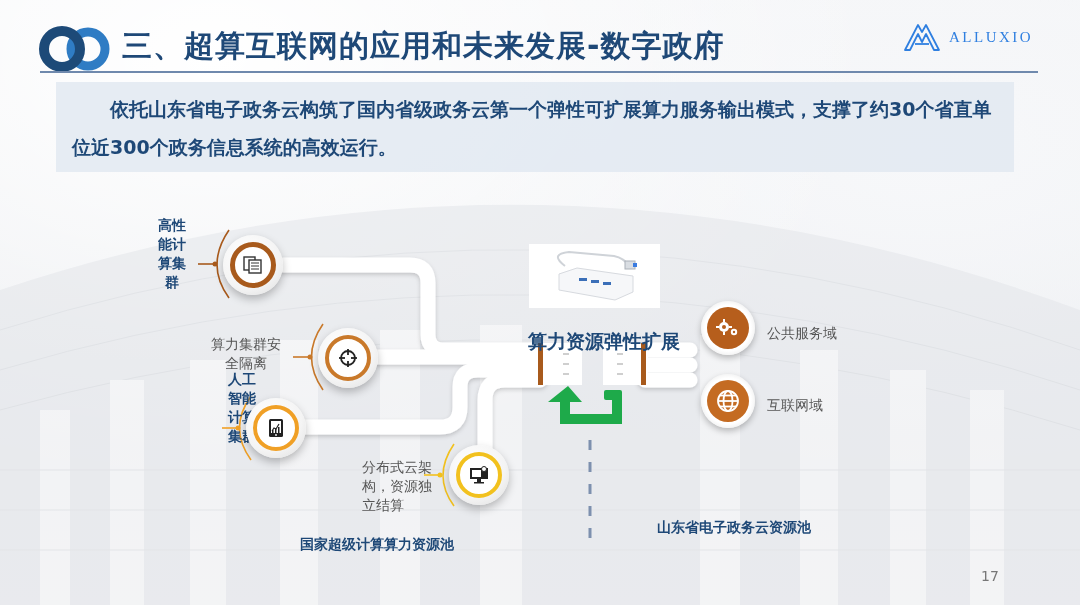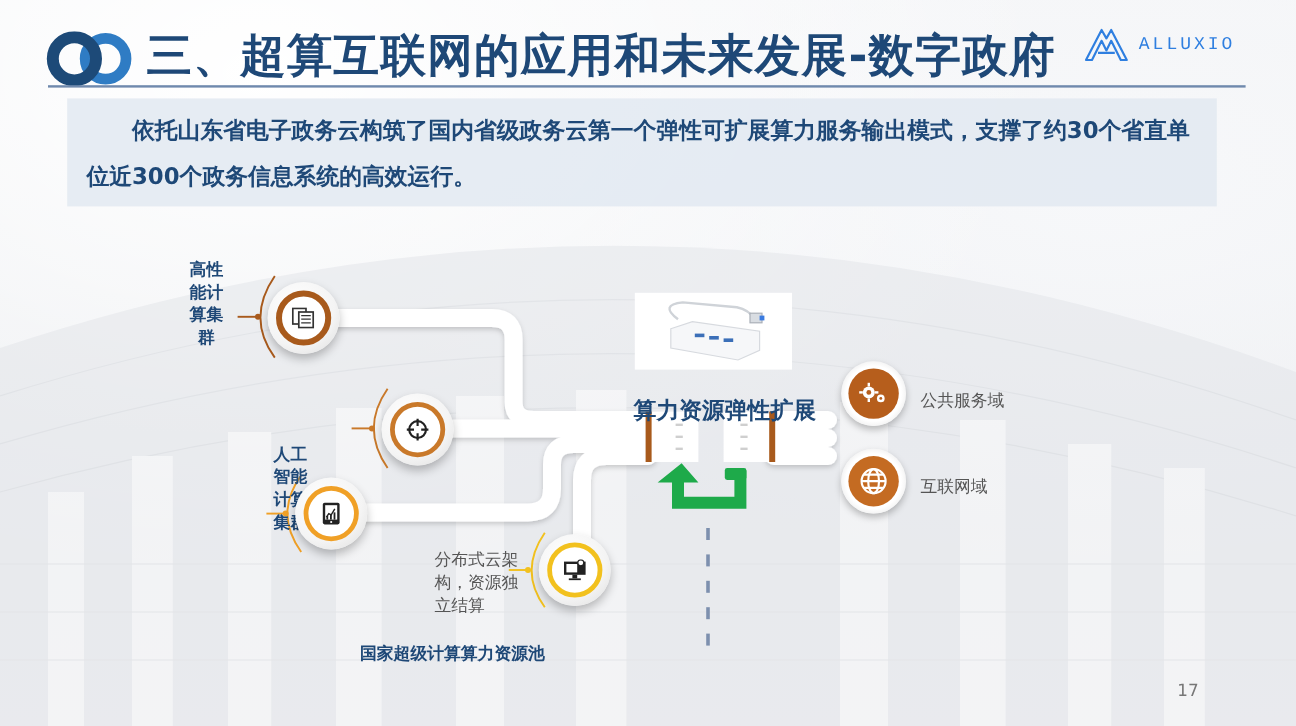--- a/index.html
+++ b/index.html
@@ -15,27 +15,27 @@
       radial-gradient(ellipse at 85% 25%, #f7f8fa 0%, rgba(247,248,250,0) 50%),
       linear-gradient(180deg, #f4f5f7 0%, #eceef1 60%, #f0f1f3 100%);
   }
   
   .bg-building { position: absolute; left: 0; top: 170px; width: 1080px; height: 435px; opacity: .55; }
 
   .header { position: absolute; left: 0; top: 0; width: 1080px; height: 78px; }
   .logo-rings { position: absolute; left: 38px; top: 26px; width: 74px; height: 46px; }
   .title {
     position: absolute; left: 122px; top: 26px;
-    font-size: 38px; font-weight: bold; color: #1e4877; letter-spacing: 1px;
+    font-size: 30px; font-weight: bold; color: #1e4877; letter-spacing: 1px;
     line-height: 40px; white-space: nowrap;
   }
   .header-rule { position: absolute; left: 40px; top: 71px; width: 998px; height: 2px; background: #6f89ad; }
   .brand { position: absolute; left: 903px; top: 20px; height: 34px; display: flex; align-items: center; }
   .brand-mark { width: 38px; height: 30px; }
-  .brand-name { margin-left: 8px; font-size: 15px; color: #2f7fe0; letter-spacing: 2.5px; font-family: Liberation Mono, monospace; }
+  .brand-name { margin-left: 8px; font-size: 15px; color: #2f7fe0; letter-spacing: 2.5px; font-family: Liberation Serif, serif; }
 
   .intro {
     position: absolute; left: 56px; top: 82px; width: 958px; height: 90px;
     background: rgba(226,233,241,0.85);
     padding-left: 32px;
   }
   .intro-text {
     position: absolute; left: 16px; top: 8px; width: 930px;
     font-size: 19px; font-weight: bold; color: #1e4877; line-height: 38px;
     text-indent: 38px;
@@ -197,20 +197,24 @@
       <svg width="20" height="18" viewBox="0 0 20 18">
         <rect x="1" y="1" width="11" height="13" fill="#fff" stroke="#333" stroke-width="1.4"></rect>
         <rect x="6" y="4" width="12" height="13" fill="#fff" stroke="#333" stroke-width="1.4"></rect>
         <line x1="8" y1="7" x2="16" y2="7" stroke="#333"></line>
           <line x1="8" y1="10" x2="16" y2="10" stroke="#333"></line>
           <line x1="8" y1="13" x2="16" y2="13" stroke="#333"></line>
       </svg>
     </div>
   </div>
 
+  <div class="label-light" style="left:203px; top:335px; width:86px;">
+    <div>算力集群安</div>
+    <div>全隔离</div>
+  </div>
   <div class="node" style="left:318px; top:328px; width:60px; height:60px;">
     <div class="node-ring" style="width:46px; height:46px; border:4px solid #c9792a;">
       <svg width="20" height="20" viewBox="0 0 20 20">
         <circle cx="10" cy="10" r="7" fill="none" stroke="#222" stroke-width="1.8"></circle>
         <line x1="10" y1="1" x2="10" y2="7" stroke="#222" stroke-width="1.8"></line>
         <line x1="10" y1="13" x2="10" y2="19" stroke="#222" stroke-width="1.8"></line>
         <line x1="1" y1="10" x2="7" y2="10" stroke="#222" stroke-width="1.8"></line>
         <line x1="13" y1="10" x2="19" y2="10" stroke="#222" stroke-width="1.8"></line>
       </svg>
     </div>
@@ -293,15 +297,16 @@
           <line x1="3" y1="13" x2="23" y2="13"></line>
           <line x1="5" y1="7.5" x2="21" y2="7.5"></line>
           <line x1="5" y1="18.5" x2="21" y2="18.5"></line>
         </g>
       </svg>
     </div>
   </div>
   <div class="domain-label" style="left:767px; top:397px;">互联网域</div>
 
   <div class="pool-label" style="left:300px; top:536px;">国家超级计算算力资源池</div>
+  <div class="pool-label" style="left:657px; top:519px;">山东省电子政务云资源池</div>
 
   <div class="page-num">17</div>
 </div>
 
 </body></html>

